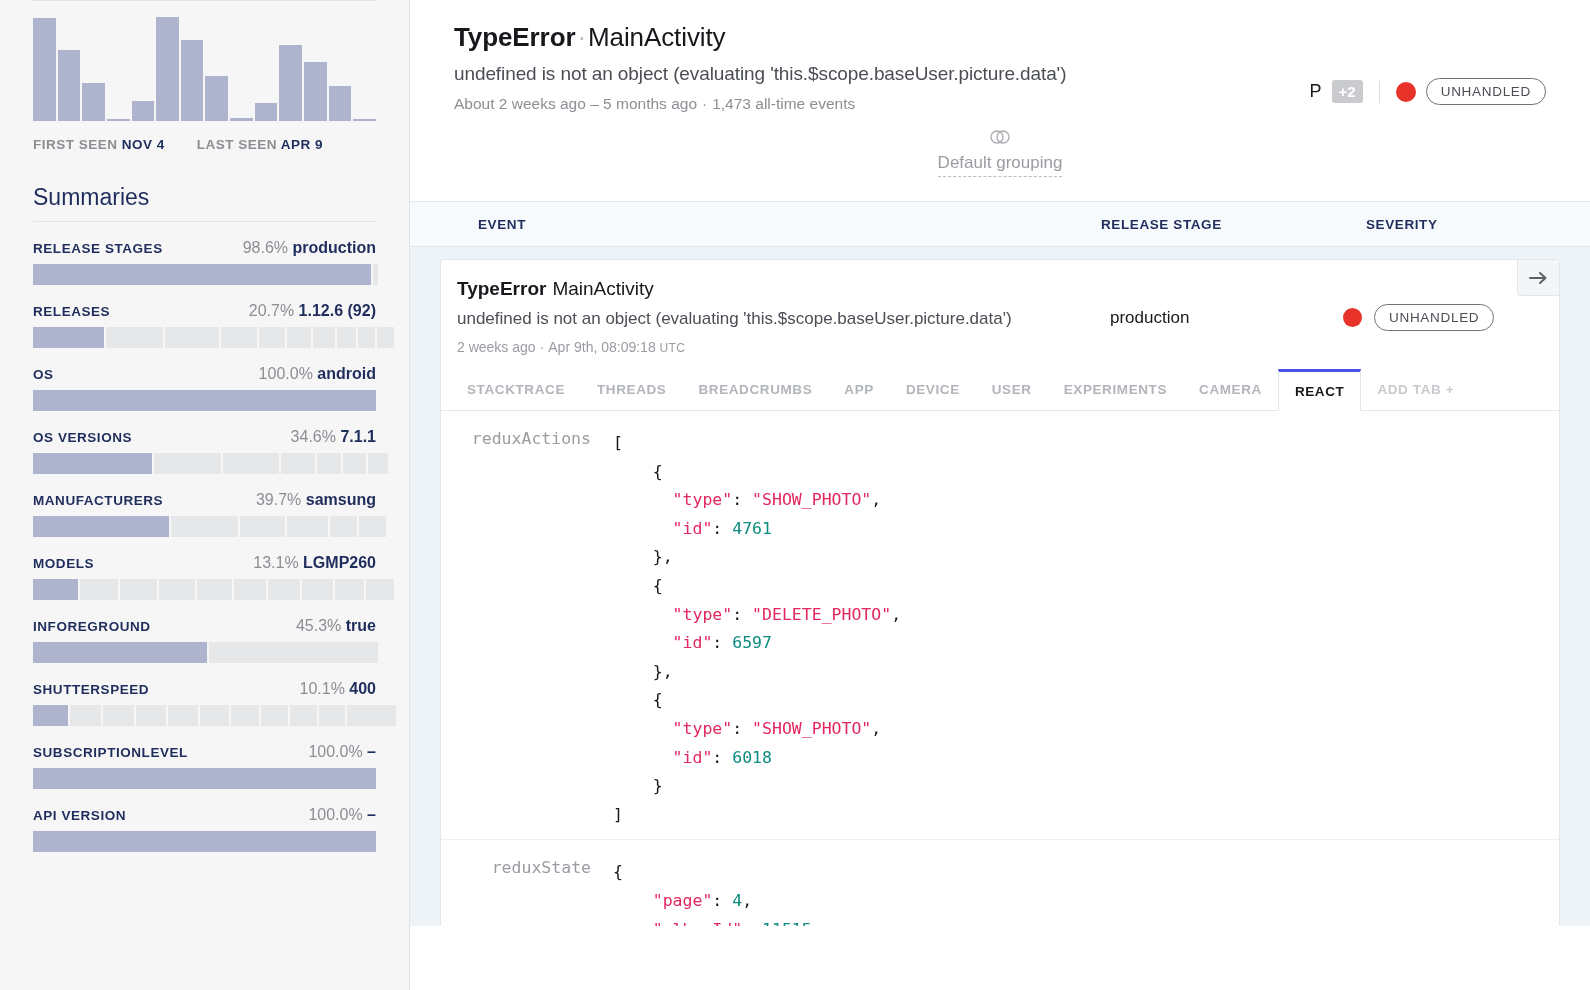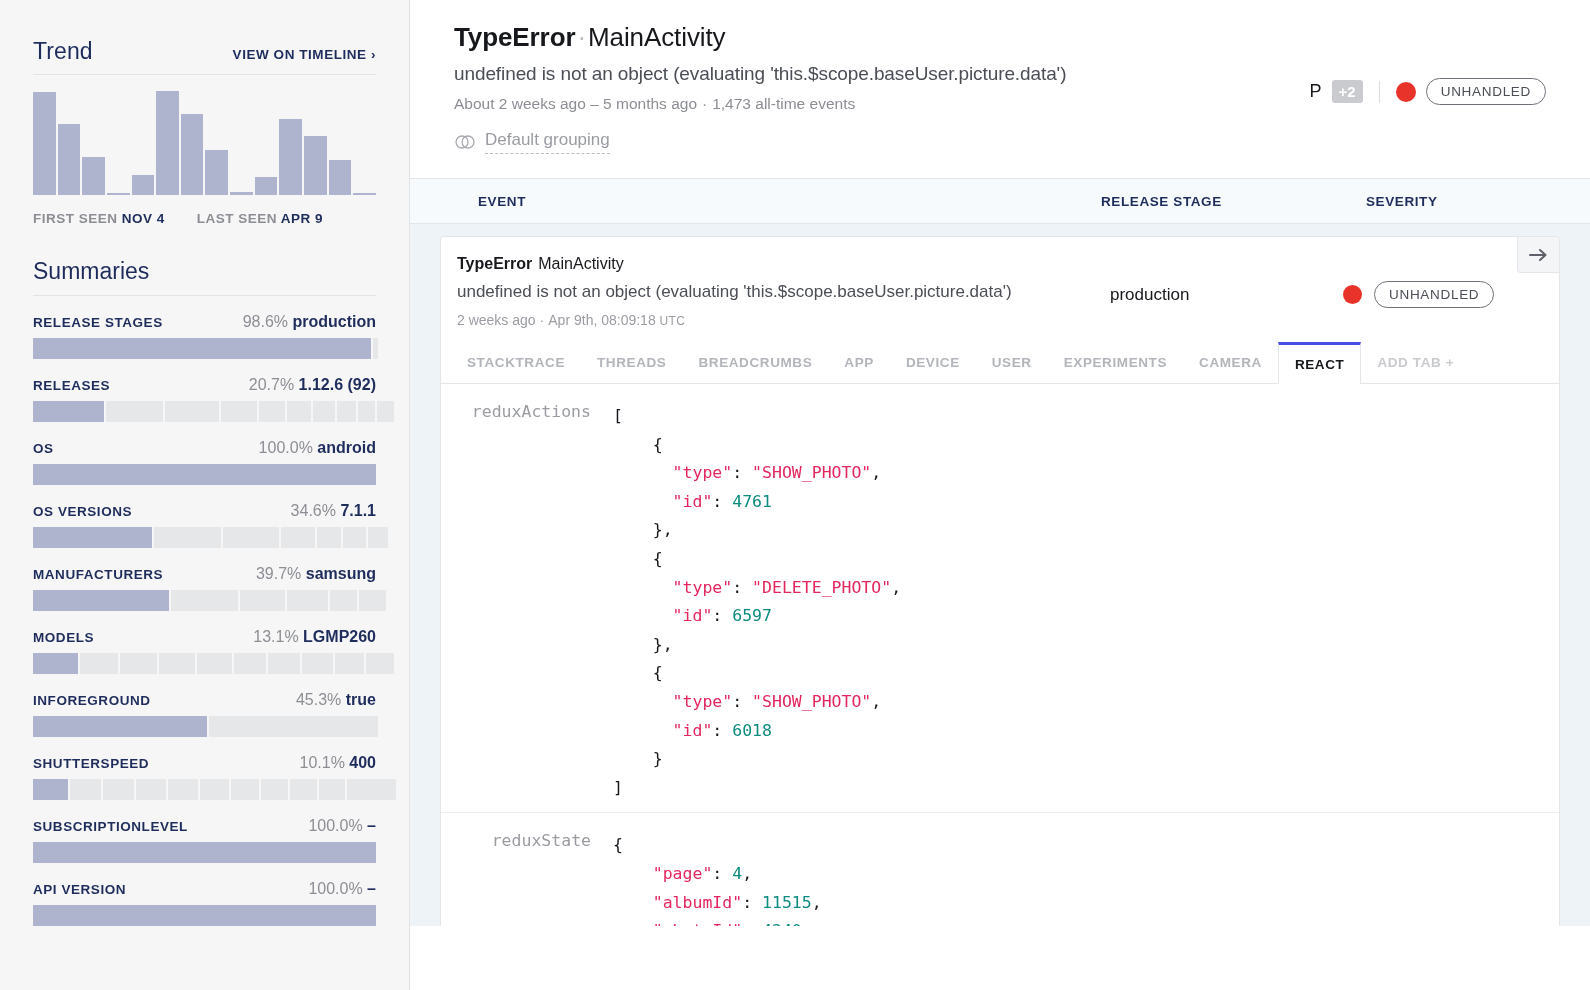--- a/index.html
+++ b/index.html
@@ -70,21 +70,21 @@
 
   .issue-head { background: #ffffff; padding: 22px 0 0 0; position: relative; }
   .issue-head-inner { padding: 0 44px; position: relative; }
   .issue-title { font-size: 26px; color: #16181c; font-weight: 400; letter-spacing: -.1px; }
   .issue-title .cls { font-weight: 700; }
   .issue-title .dot { color: #b9bcc2; font-weight: 400; padding: 0 2px; }
   .issue-title .ctx { font-weight: 400; color: #16181c; }
   .issue-msg { font-size: 19px; color: #4b4e55; margin-top: 10px; letter-spacing: -.1px; }
   .issue-meta { font-size: 15.5px; color: #8c8e94; margin-top: 10px; }
   .issue-meta .sep { padding: 0 5px; }
-  .grouping { display: flex; align-items: center; gap: 9px; margin-top: 17px; padding-bottom: 24px; }
+  .grouping { display: flex; align-items: center; gap: 9px; margin-top: 17px; padding-bottom: 24px; flex-direction: column; }
   .venn { width: 22px; height: 14px; display: block; }
   .grouping-label {
     font-size: 17px; color: #9a9ca2;
     border-bottom: 1px dashed #b9bcc2; padding-bottom: 3px; cursor: pointer;
   }
   .head-badges {
     position: absolute; right: 44px; top: 56px;
     display: flex; align-items: center; gap: 10px;
   }
   .p-letter { font-size: 18px; color: #16181c; font-weight: 400; }
@@ -110,21 +110,21 @@
   .ch-sev { width: 180px; flex: 0 0 180px; }
 
   .event-area { padding: 12px 30px 0 30px; height: calc(990px - 46px - 231px); }
   .event-card {
     background: #ffffff; border: 1px solid #e4e7ea; border-radius: 4px;
     position: relative; height: 100%; overflow: hidden;
   }
   .ec-top { padding: 18px 0 0 0; position: relative; }
   .ec-top-inner { padding: 0 16px 0 16px; display: flex; align-items: flex-start; }
   .ec-left { flex: 1 1 auto; }
-  .ec-title { font-size: 16px; color: #16181c; }
+  .ec-title { font-size: 19px; color: #16181c; }
   .ec-title .cls { font-weight: 700; }
   .ec-title .ctx { font-weight: 400; padding-left: 6px; }
   .ec-msg { font-size: 17px; color: #4b4e55; margin-top: 9px; }
   .ec-time { font-size: 14px; color: #9a9ca2; margin-top: 10px; }
   .ec-time .sep { padding: 0 4px; }
   .ec-time .utc { font-size: 12px; letter-spacing: .3px; }
   .ec-stage { width: 233px; flex: 0 0 233px; font-size: 17px; color: #16181c; padding-top: 30px; }
   .ec-sev { width: 200px; flex: 0 0 200px; padding-top: 26px; display: flex; align-items: center; gap: 12px; }
   .ec-dot { width: 19px; height: 19px; border-radius: 50%; background: #e8332a; }
 
@@ -165,24 +165,20 @@
   .tok-str { color: #e3265e; }
   .tok-num { color: #0c8b7f; }
 </style>
 </head>
 <body>
 
 <div class="app">
 
   <aside class="sidebar">
 
-    <div class="sb-head">
-      <div class="sb-title">Trend</div>
-      <a class="sb-link">VIEW ON TIMELINE ›</a>
-    </div>
     <div class="sb-rule"></div>
 
     <div class="trend-chart" id="trend-chart">
         <div class="trend-bar" title="1" style="height: 95.2381%;"></div>
         <div class="trend-bar" title="2" style="height: 65.7143%;"></div>
         <div class="trend-bar" title="3" style="height: 35.2381%;"></div>
         <div class="trend-bar" title="4" style="height: 2%;"></div>
         <div class="trend-bar" title="5" style="height: 18.0952%;"></div>
         <div class="trend-bar" title="6" style="height: 96.1905%;"></div>
         <div class="trend-bar" title="7" style="height: 75.2381%;"></div>

